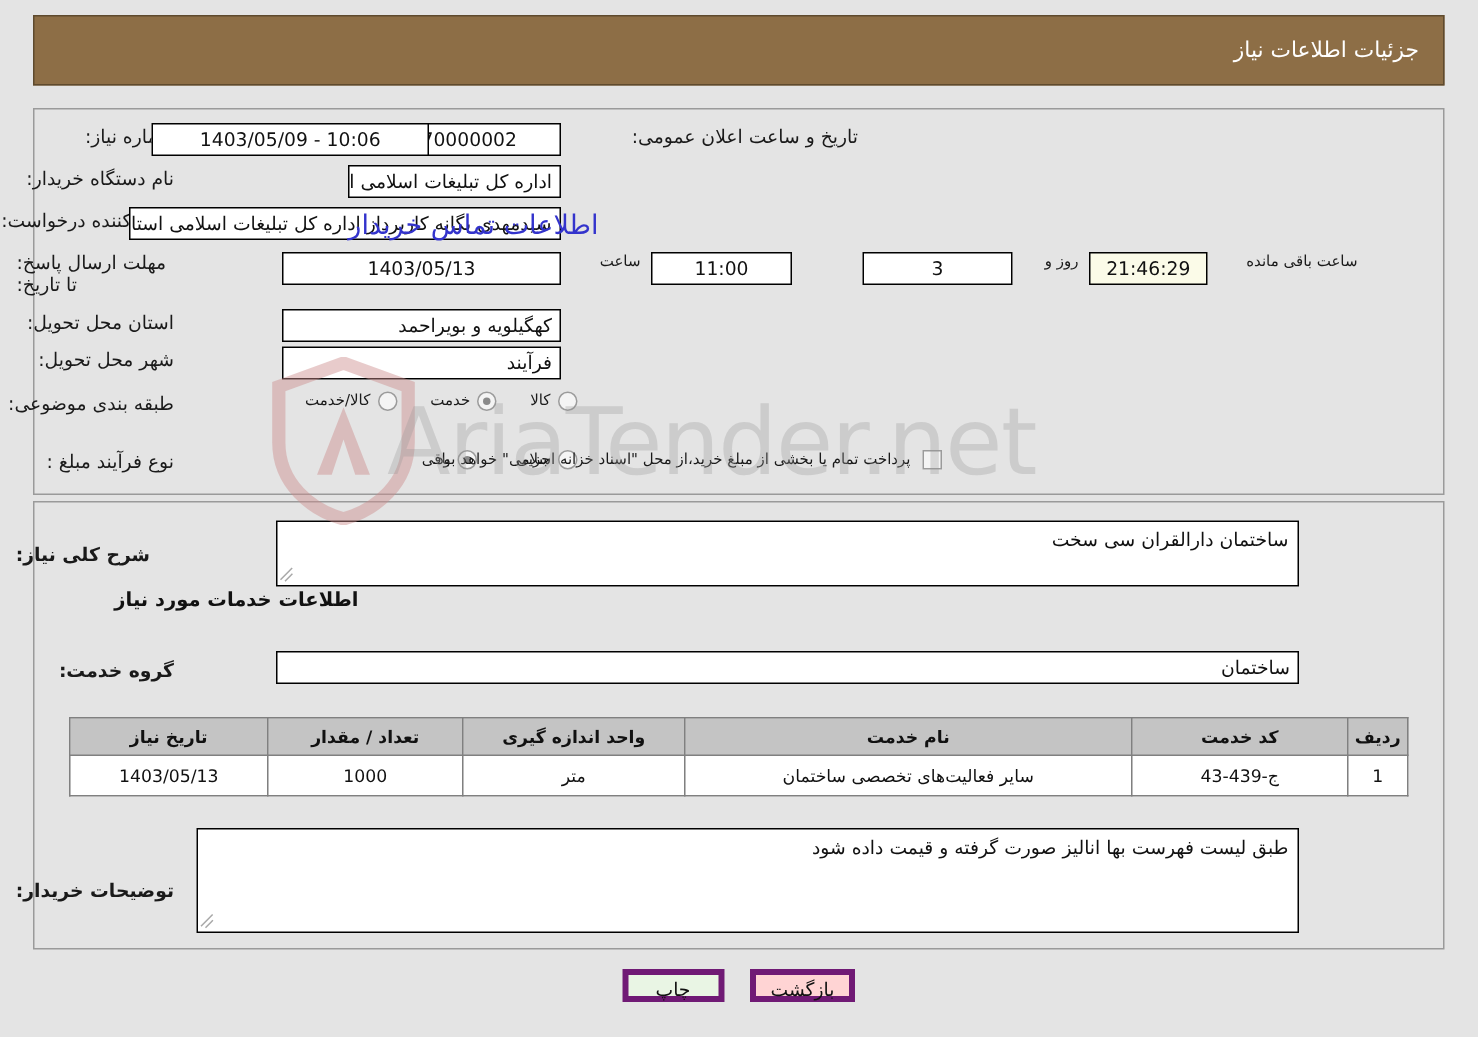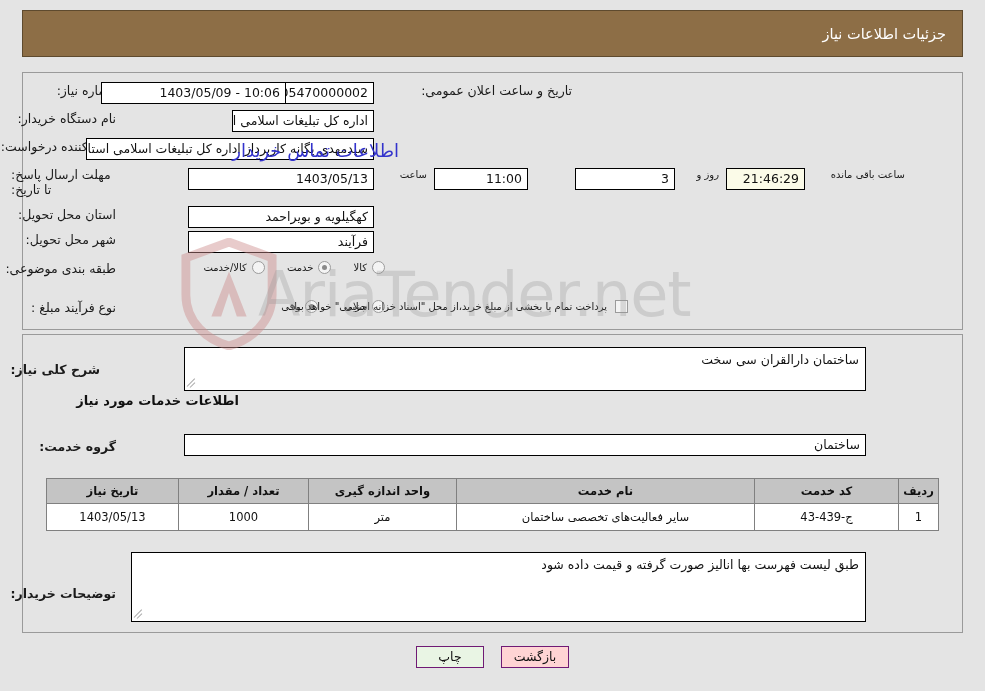--- a/index.html
+++ b/index.html
@@ -60,21 +60,21 @@
     background: #ffffff;
     border: 1px solid #000000;
     height: 22px;
     line-height: 20px;
     font-size: 12.5px;
     padding: 0 5px;
     overflow: hidden;
     white-space: nowrap;
     color: #111;
   }
-  .fld.center { }
+  .fld.center { text-align: center; }
   .fld.right  { text-align: right; }
   .fld.yellow { background: #fbfbe8; }
   .plain { font-size: 10px; white-space: nowrap; }
   .link  { color: #3333cc; font-size: 18px; white-space: nowrap; cursor: pointer; }
 
   
   .radio {
     width: 13px; height: 13px;
     border-radius: 50%;
     border: 1px solid #9b9b9b;
@@ -169,21 +169,21 @@
   
   .btn-bar {
     position: absolute;
     left: 0; top: 646px;
     width: 985px;
     display: flex;
     justify-content: center;
     gap: 17px;
   }
   .btn {
-    border: 1px solid #701a75;
+    border: 4px solid #701a75;
     height: 22px;
     min-width: 68px;
     font-size: 12.5px;
     line-height: 20px;
     text-align: center;
     padding: 0 10px;
     cursor: pointer;
     color: #111;
   }
   .btn-back  { background: #ffd4d4; }

